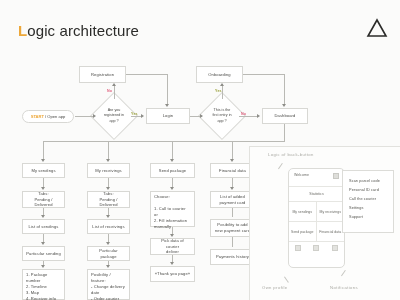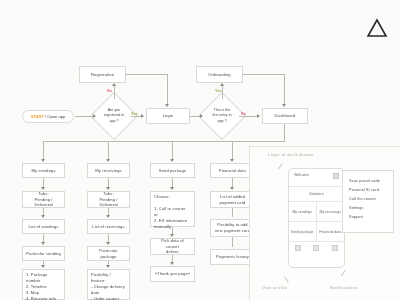--- a/index.html
+++ b/index.html
@@ -120,20 +120,21 @@
 
   .tick{position:absolute;background:#c6c6c1;width:1px;}
   .tick.diag{height:7px;transform:rotate(35deg);transform-origin:top left;}
   .tick.diag2{height:7px;transform:rotate(-35deg);transform-origin:top left;}
 </style>
 </head>
 <body>
 
 <div class="canvas">
 
+  <div class="title"><span class="cap">L</span><span>ogic architecture</span></div>
 
   <div class="logo">
     <svg width="22" height="20" viewBox="0 0 22 20">
         <path d="M11 2 L20 18 L2 18 Z" fill="none" stroke="#2b2b29" stroke-width="1.6"></path>
       </svg>
   </div>
 
   <div class="node" style="left:79px;top:66px;width:47px;height:17px;">
       <span>Registration</span>
     </div>

